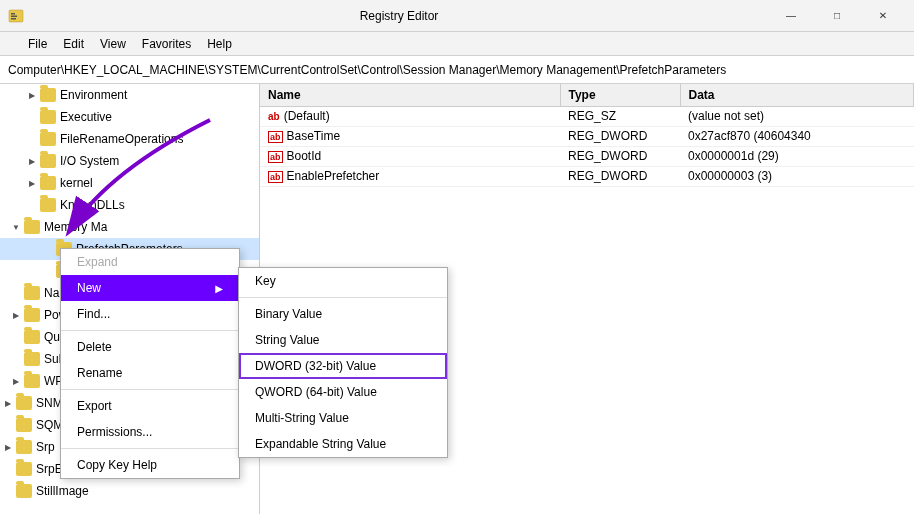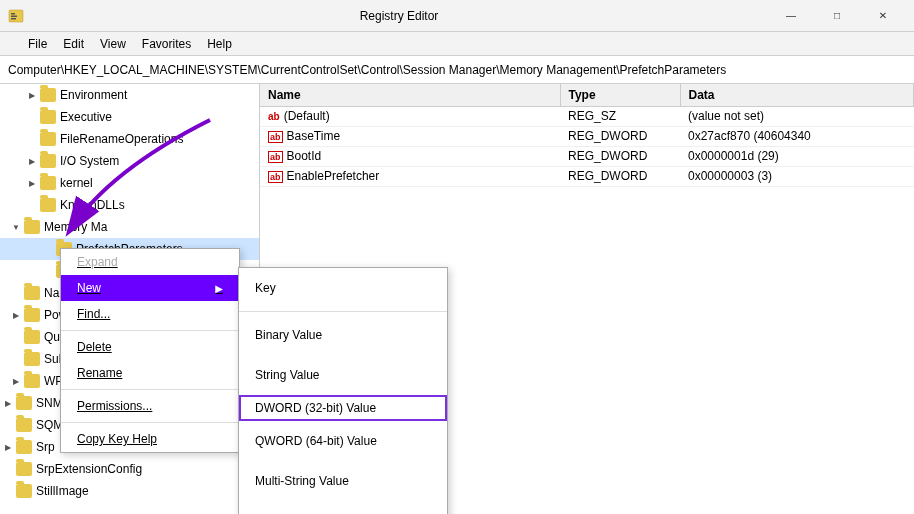--- a/index.html
+++ b/index.html
@@ -223,21 +223,21 @@
     .sub-menu {
       position: absolute;
       background: #fff;
       border: 1px solid #aaa;
       box-shadow: 2px 2px 8px rgba(0,0,0,0.2);
       min-width: 180px;
       z-index: 101;
       pointer-events: auto;
     }
     .sub-item {
-      padding: 20px 16px;
+      padding: 13px 16px;
       cursor: pointer;
       font-size: 12px;
       color: #000;
       height: 26px;
       display: flex;
       align-items: center;
     }
     .sub-item.dword-highlighted {
       background: #fff;
       border: 2px solid #7a30e0;
@@ -452,40 +452,43 @@
 
   <svg style="position:absolute;top:110px;left:50px;width:200px;height:140px;pointer-events:none;z-index:200;">
     <defs>
       <marker id="arr2" markerWidth="10" markerHeight="7" refX="8" refY="3.5" orient="auto">
         <polygon points="0 0, 10 3.5, 0 7" fill="#7a00cc"></polygon>
       </marker>
     </defs>
     <path d="M 160 10 Q 60 60 20 120" stroke="#7a00cc" stroke-width="4" fill="none" marker-end="url(#arr2)"></path>
   </svg>
 
-  <div class="context-menu" style="top:248px;left:60px;width:180px;pointer-events:auto;text-decoration:underline;">
+  <div class="context-menu" style="top:248px;left:60px;width:180px;pointer-events:auto;">
     <div class="ctx-item disabled">
       <span>Expand</span>
     </div>
     <div class="ctx-item highlighted">
       <span>New</span>
       <span class="ctx-arrow">▶</span>
     </div>
     <div class="ctx-item">
       <span>Find...</span>
     </div>
     <div class="ctx-separator"></div>
     <div class="ctx-item">
       <span>Delete</span>
     </div>
     <div class="ctx-item">
       <span>Rename</span>
     </div>
     <div class="ctx-separator"></div>
     <div class="ctx-item">
+      <span>Export</span>
+    </div>
+    <div class="ctx-item">
       <span>Permissions...</span>
     </div>
     <div class="ctx-separator"></div>
     <div class="ctx-item">
       <span>Copy Key Help</span>
     </div>
   </div>
 
   <div class="sub-menu" style="top:267px;left:238px;width:210px;pointer-events:auto;">
     <div class="sub-item">

